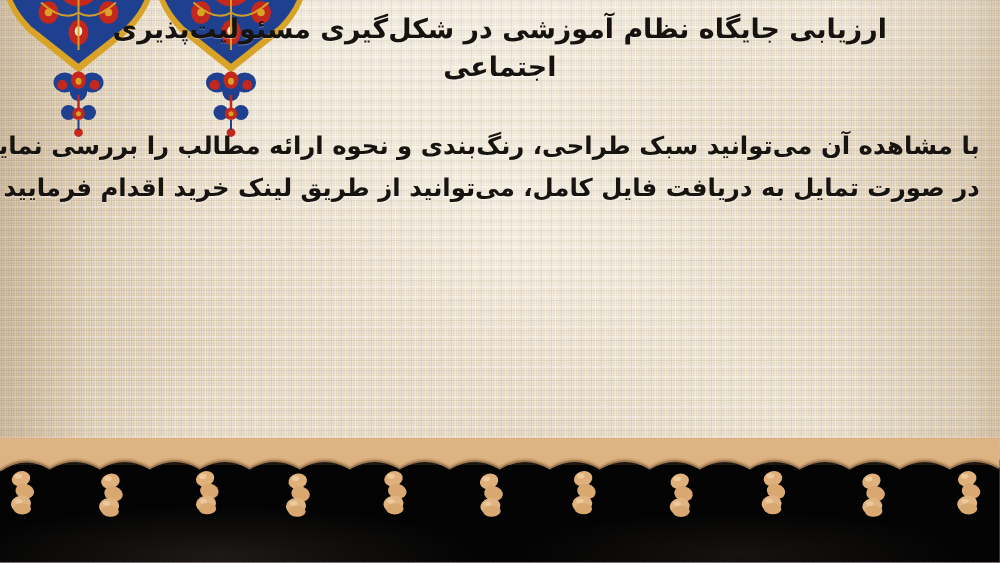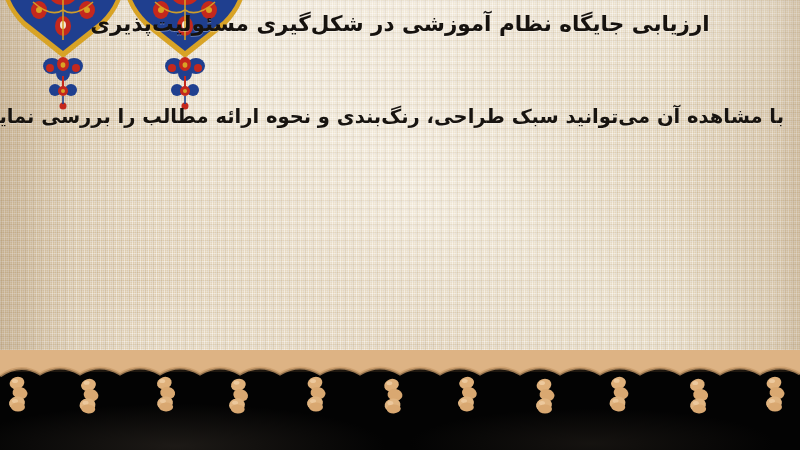--- a/index.html
+++ b/index.html
@@ -229,24 +229,26 @@
     </g>
     <g>
       <use href="#medallion" x="0" y="0" transform="translate(185,-8)"></use>
       <use href="#pendant" x="0" y="0" transform="translate(185,66)"></use>
     </g>
   </svg>
 
   <div class="text-layer">
     <div class="title">
       <div>ارزیابی جایگاه نظام آموزشی در شکل‌گیری مسئولیت‌پذیری</div>
+      <div>اجتماعی</div>
     </div>
 
     <div class="body-block">
       <div class="body-line">با مشاهده آن می‌توانید سبک طراحی، رنگ‌بندی و نحوه ارائه مطالب را بررسی نمایید</div>
+      <div class="body-line">در صورت تمایل به دریافت فایل کامل، می‌توانید از طریق لینک خرید اقدام فرمایید</div>
     </div>
   </div>
 
   <div class="black-band"></div>
   <div class="edge-shadow"></div>
 
   <svg class="fringe-svg" viewBox="0 0 800 100" preserveAspectRatio="none">
     <defs>
       <linearGradient id="ropeGrad" x1="0" y1="0" x2="0" y2="1">
         <parameter name="offset">0%</parameter>

